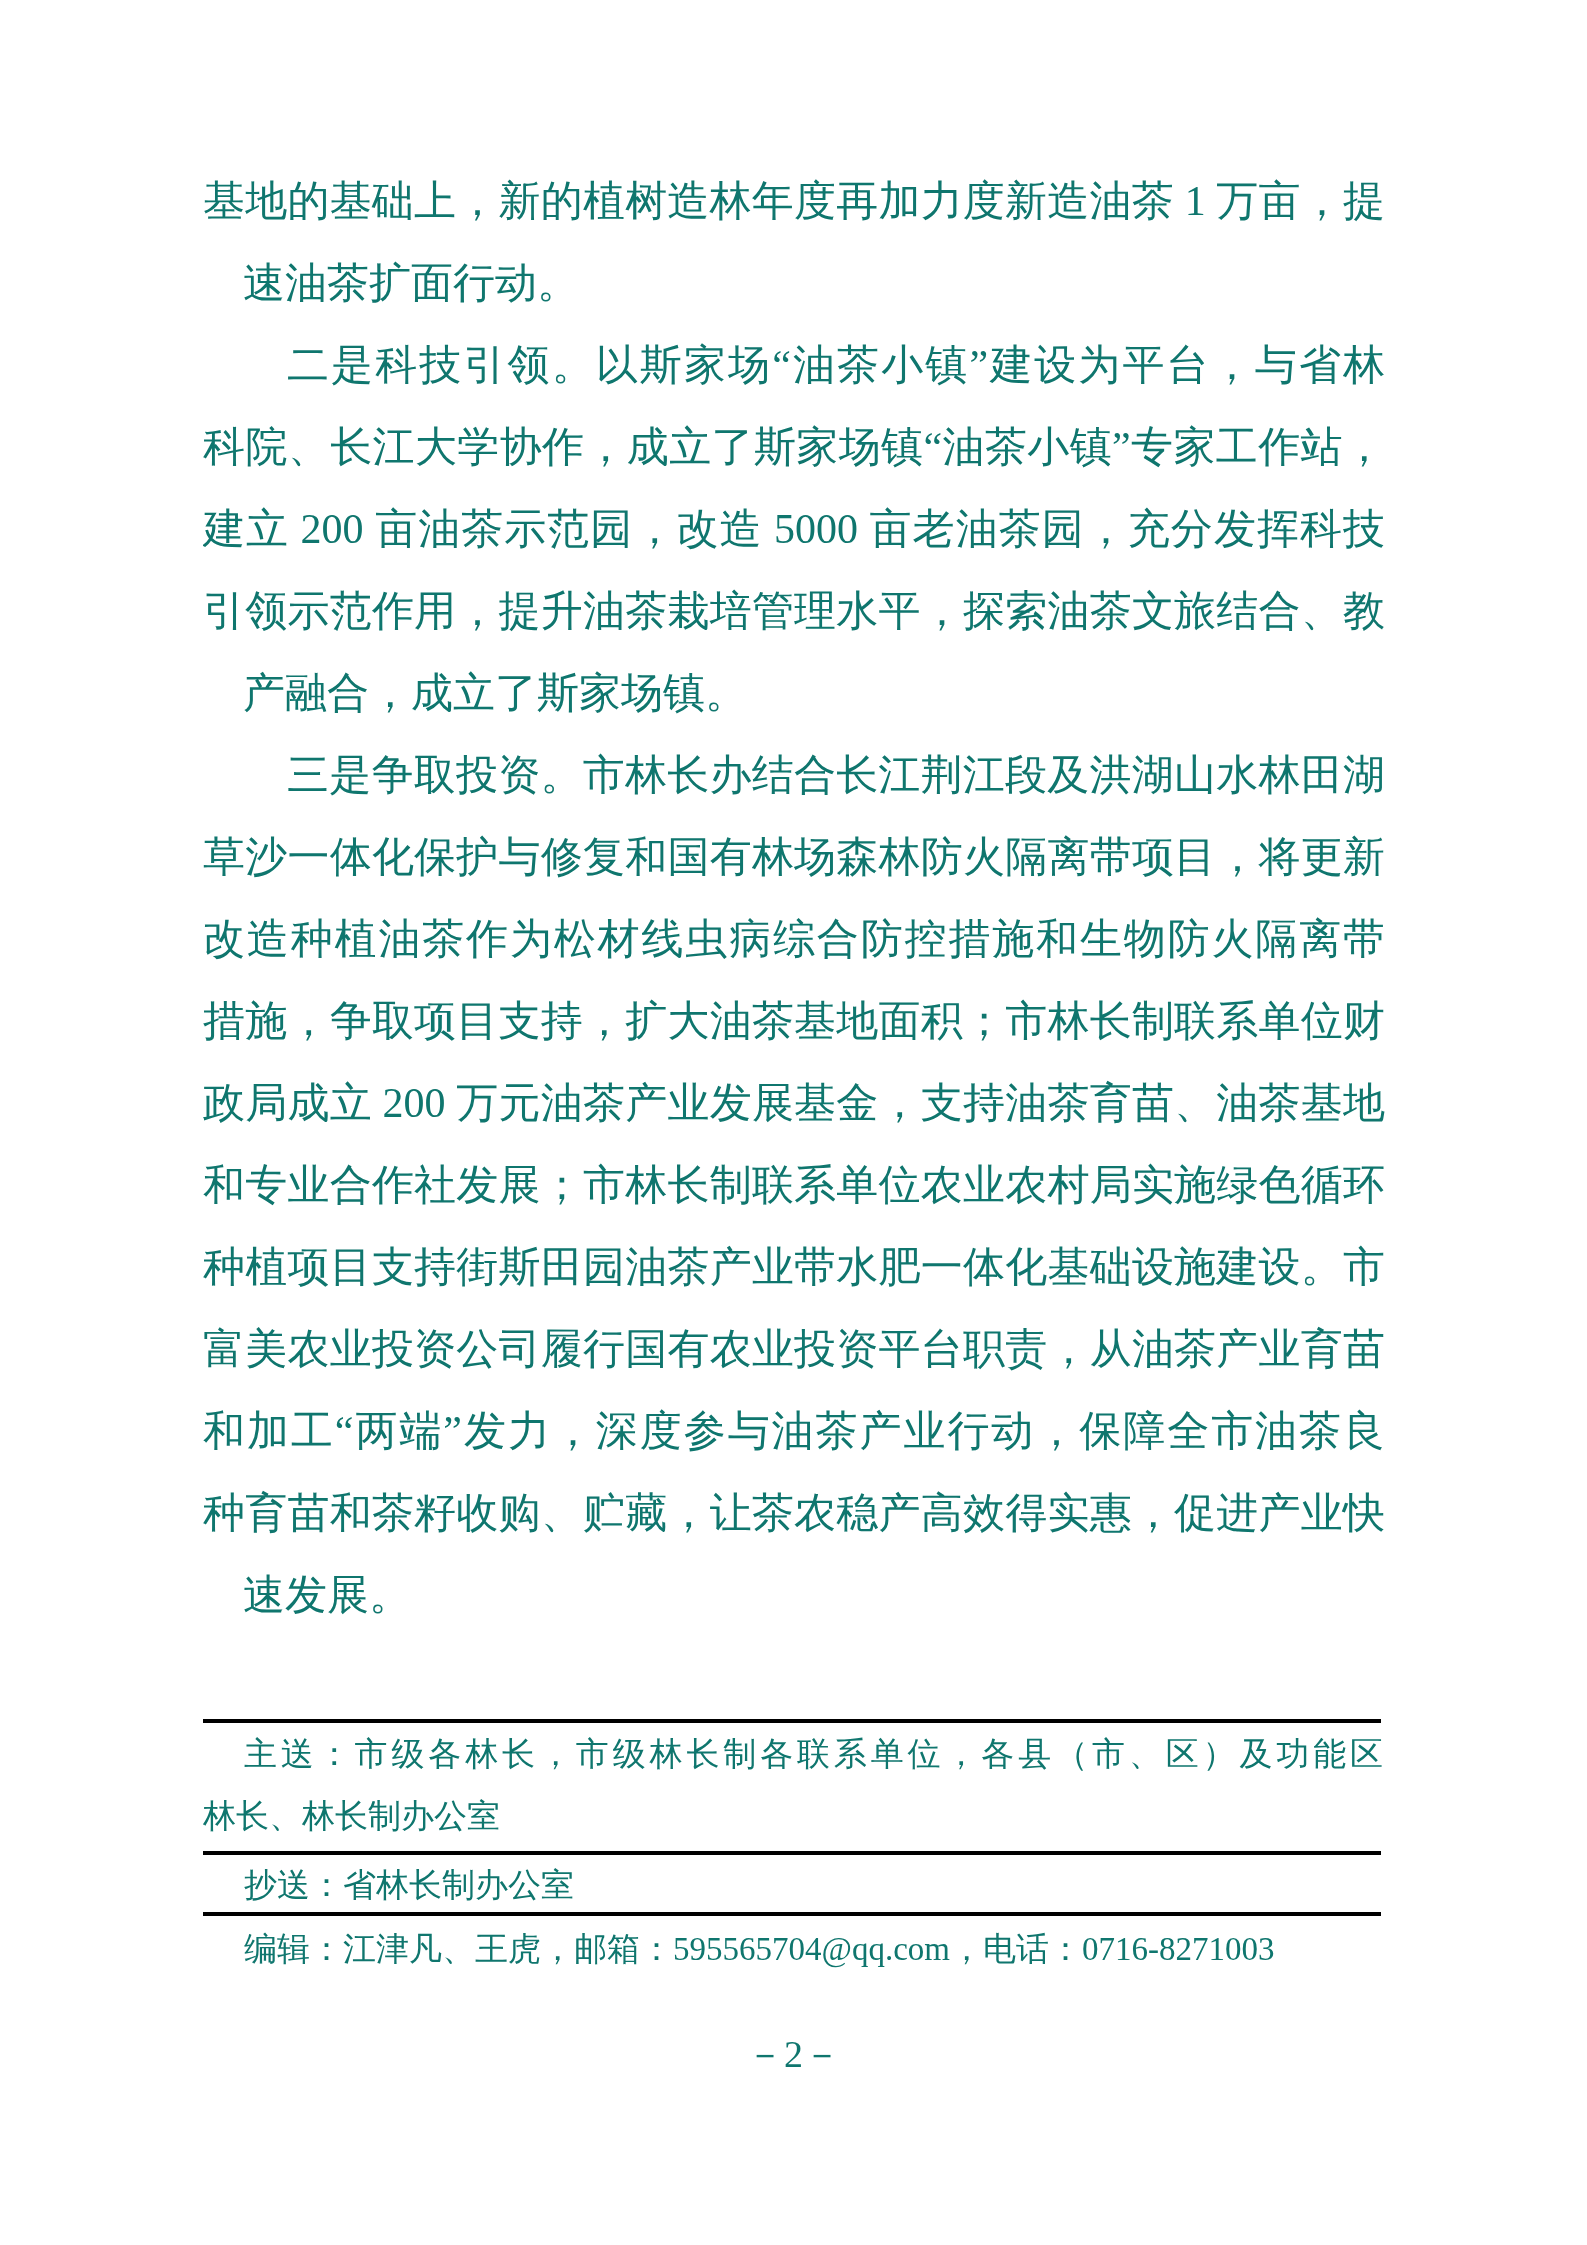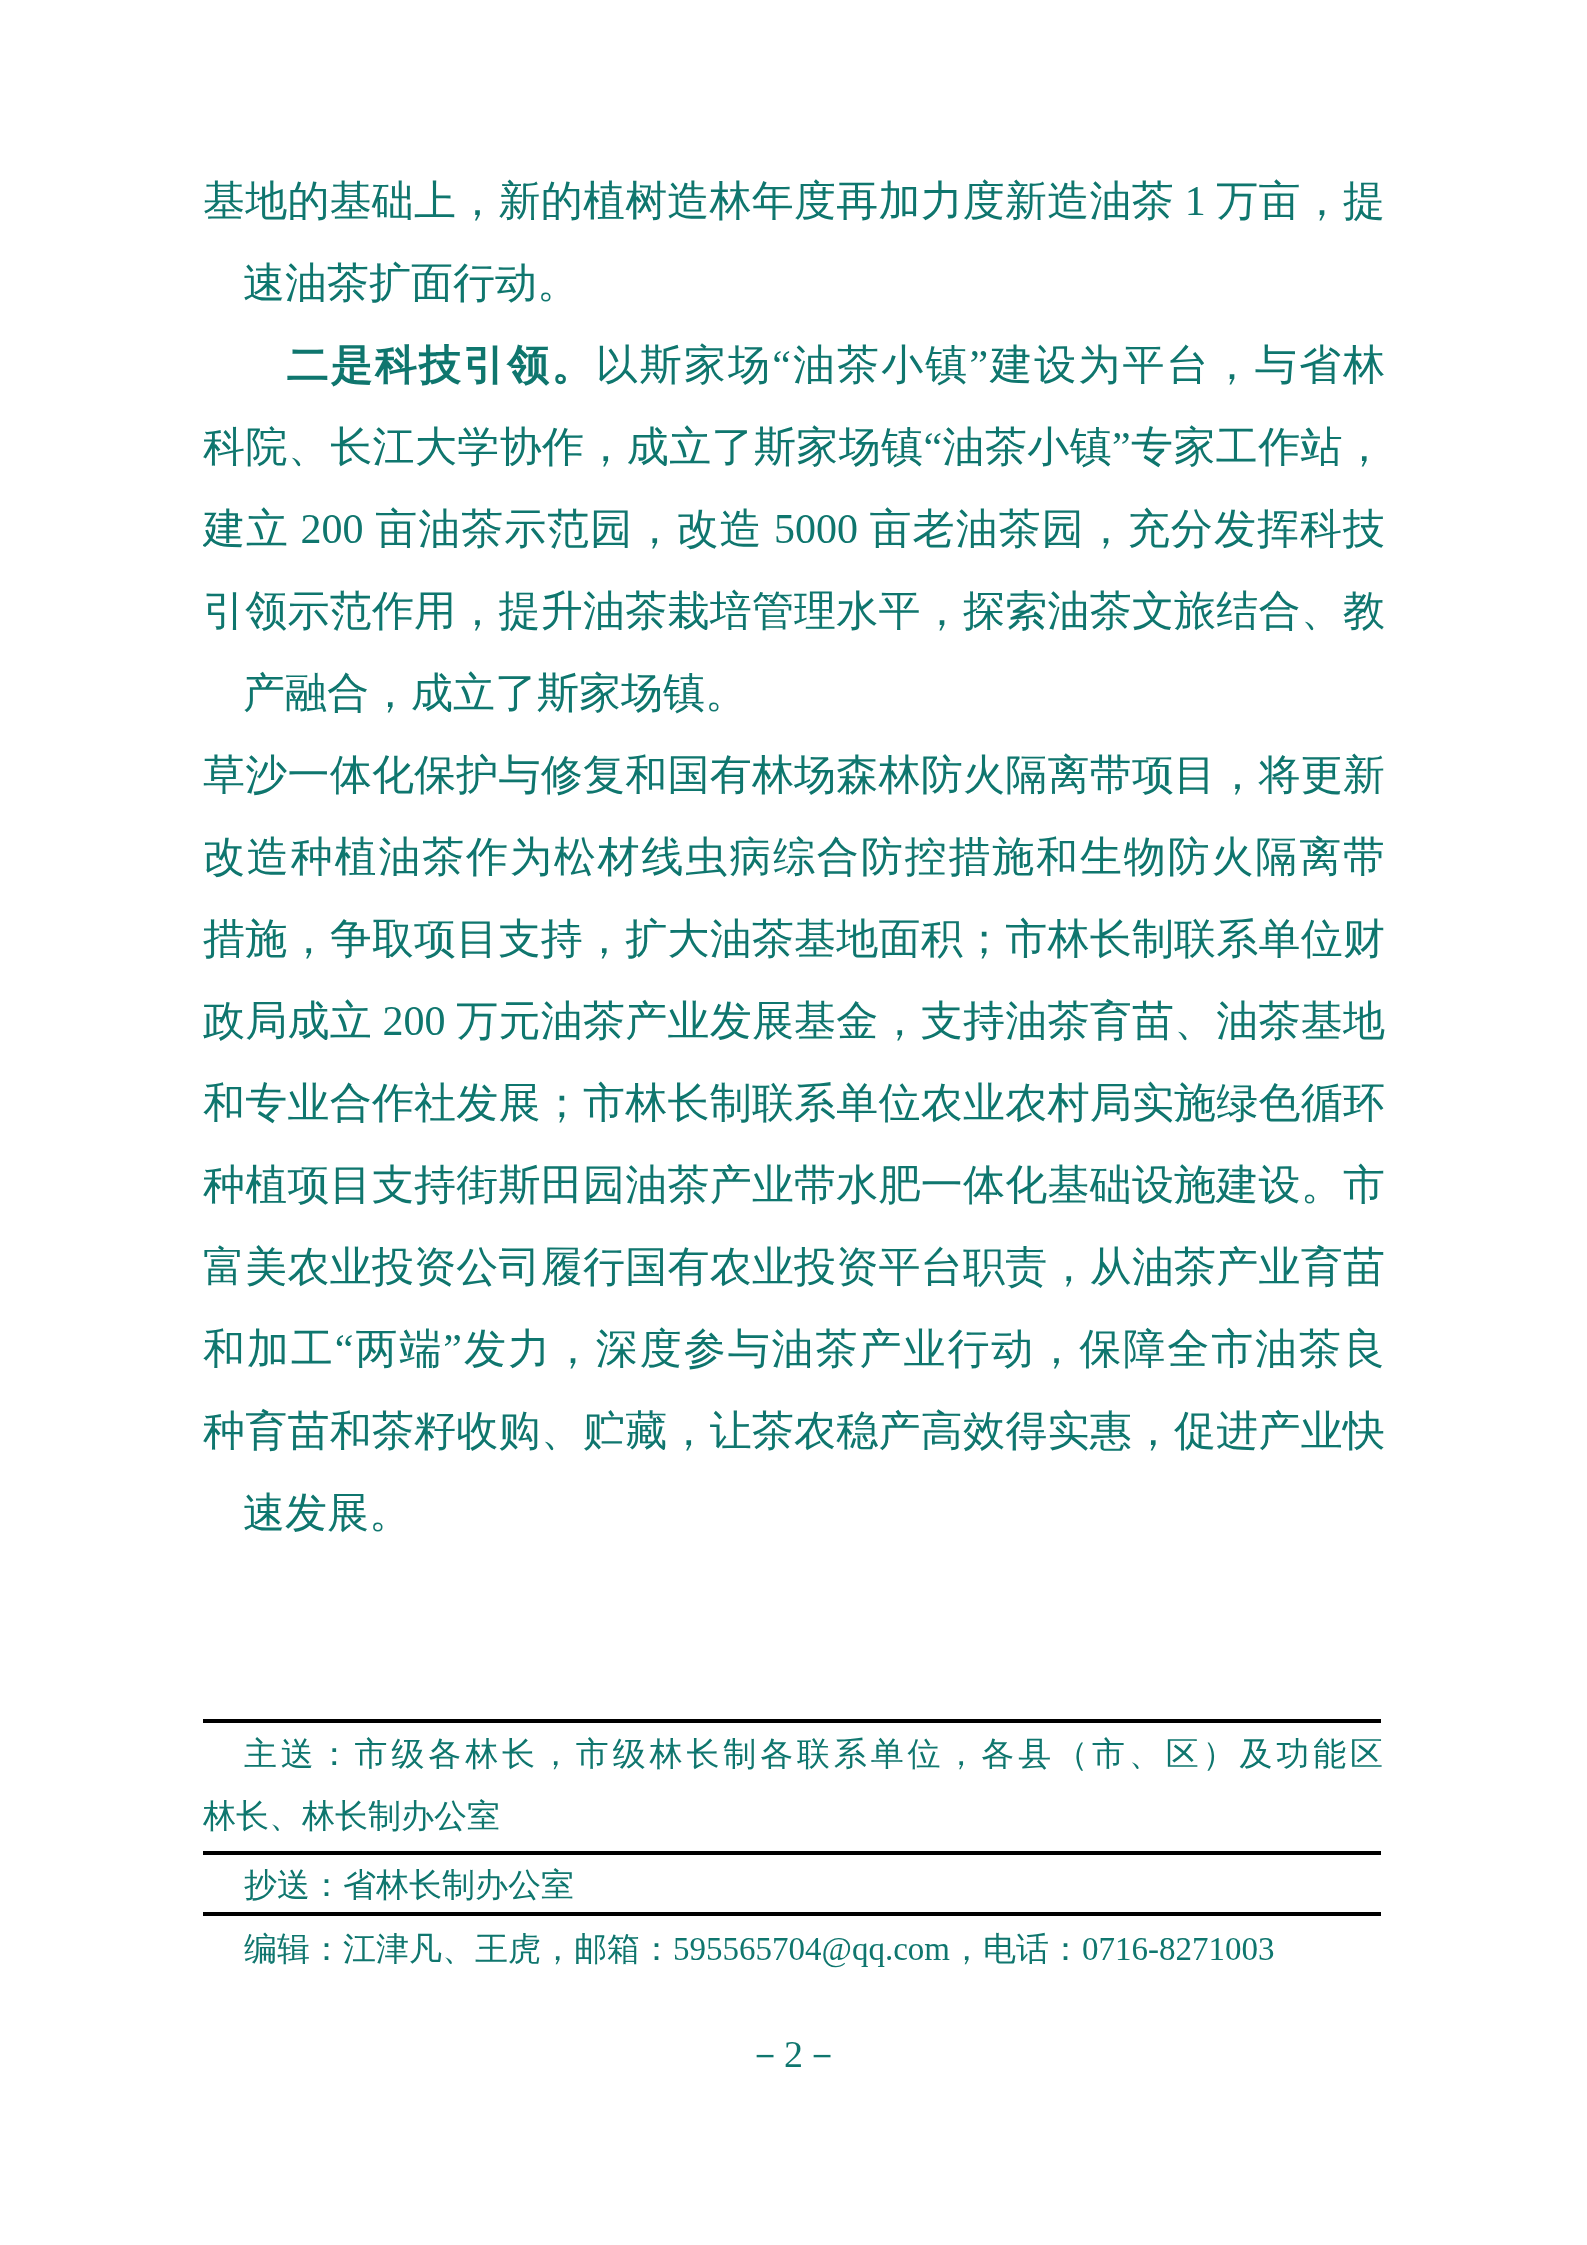--- a/index.html
+++ b/index.html
@@ -34,21 +34,21 @@
   .line.endline {
     text-align: left;
     text-align-last: left;
     margin-left: 40px;
   }
   .line.indent {
     text-indent: 84px;
   }
   .hei {
     font-family: "Liberation Sans", sans-serif;
-    font-weight: bold;
+    font-weight: normal;
     margin-top: 44px;
   }
   .rule {
     position: absolute;
     left: 203px;
     width: 1178px;
     height: 4px;
     background: #000000;
   }
   .rule-1 { top: 1719px; }
@@ -90,20 +90,21 @@
 <div class="page">
 
   <div class="body-text">
     <div class="line">基地的基础上，新的植树造林年度再加力度新造油茶 1 万亩，提</div>
     <div class="line endline">速油茶扩面行动。</div>
     <div class="line indent"><span class="hei">二是科技引领。</span><span>以斯家场“油茶小镇”建设为平台，与省林</span></div>
     <div class="line">科院、长江大学协作，成立了斯家场镇“油茶小镇”专家工作站，</div>
     <div class="line">建立 200 亩油茶示范园，改造 5000 亩老油茶园，充分发挥科技</div>
     <div class="line">引领示范作用，提升油茶栽培管理水平，探索油茶文旅结合、教</div>
     <div class="line endline">产融合，成立了斯家场镇。</div>
+    <div class="line indent"><span class="hei">三是争取投资。</span><span>市林长办结合长江荆江段及洪湖山水林田湖</span></div>
     <div class="line">草沙一体化保护与修复和国有林场森林防火隔离带项目，将更新</div>
     <div class="line">改造种植油茶作为松材线虫病综合防控措施和生物防火隔离带</div>
     <div class="line">措施，争取项目支持，扩大油茶基地面积；市林长制联系单位财</div>
     <div class="line">政局成立 200 万元油茶产业发展基金，支持油茶育苗、油茶基地</div>
     <div class="line">和专业合作社发展；市林长制联系单位农业农村局实施绿色循环</div>
     <div class="line">种植项目支持街斯田园油茶产业带水肥一体化基础设施建设。市</div>
     <div class="line">富美农业投资公司履行国有农业投资平台职责，从油茶产业育苗</div>
     <div class="line">和加工“两端”发力，深度参与油茶产业行动，保障全市油茶良</div>
     <div class="line">种育苗和茶籽收购、贮藏，让茶农稳产高效得实惠，促进产业快</div>
     <div class="line endline">速发展。</div>

